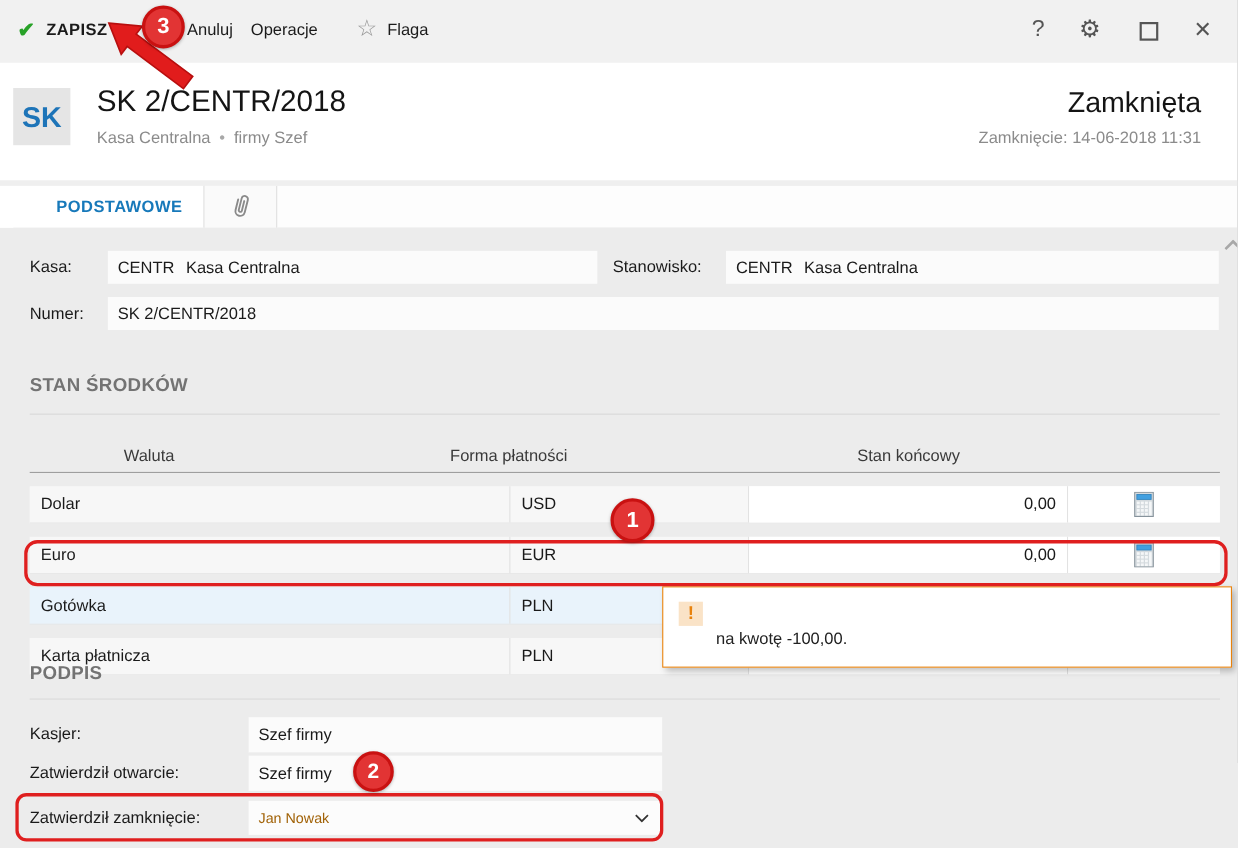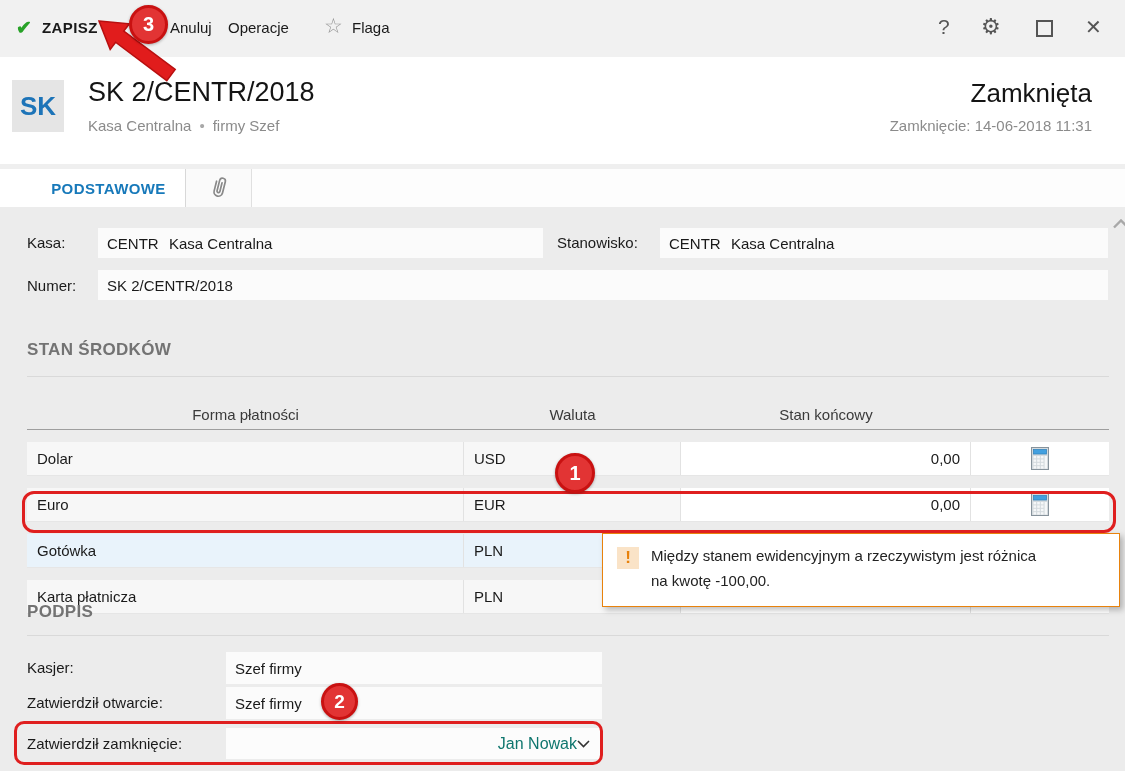--- a/index.html
+++ b/index.html
@@ -63,21 +63,21 @@
   .trow.selected .c3 { background:#e4f0fa; border:2px solid #e8820c; }
   .trow.selected .c4 { background:#e9f3fb; }
   
   .tooltip { position:absolute; left:590px; top:326px; width:518px; height:74px; background:#ffffff;
     border:1px solid #e8820c; box-shadow:3px 3px 6px rgba(0,0,0,.25); z-index:30; }
   .tooltip .warn { position:absolute; left:14px; top:13px; width:22px; height:22px; background:#fae3c7;
     color:#e8820c; font-weight:bold; font-size:17px; display:flex; align-items:center; justify-content:center; }
   .tooltip .tline { position:absolute; left:48px; font-size:15px; color:#222; }
   .tooltip .l1 { top:13px; } .tooltip .l2 { top:38px; }
   
-  .dropdown { position:absolute; background:#fcfcfc; display:flex; align-items:center; font-size:16px; color:#0f766e;text-align:right; }
+  .dropdown { position:absolute; background:#fcfcfc; display:flex; align-items:center; font-size:13px; color:#a16207; }
   .dropdown .val { margin-left:9px; flex:1; }
   .dropdown svg { margin-right:10px; }
   
   .badge { position:absolute; border-radius:50%; background:#e23434; border:3px solid #c91111;
     color:#fff; font-weight:bold; display:flex; align-items:center; justify-content:center; z-index:51;
     box-shadow:0 1px 3px rgba(0,0,0,.3); }
   .ann-outline { position:absolute; border:3px solid #df1f1f; border-radius:12px; z-index:40; pointer-events:none; }
   .ann-arrow { position:absolute; left:93px; top:13px; z-index:50; }
 </style>
 </head>
@@ -142,22 +142,22 @@
     <span class="lbl" style="left:15px; top:70px;">Numer:</span>
     <div class="field" style="left:86px; top:63px; width:1010px; height:30px;">
       <span class="val">SK 2/CENTR/2018</span>
     </div>
 
     <div class="sec-title" style="left:15px; top:133px;">STAN ŚRODKÓW</div>
     <div class="divider" style="left:15px; top:169px; width:1082px;"></div>
 
     <div class="tbl">
       <div class="thead">
+        <div class="th" style="width:217px;">Waluta</div>
         <div class="th" style="width:437px;">Forma płatności</div>
-        <div class="th" style="width:217px;">Waluta</div>
         <div class="th" style="width:290px;">Stan końcowy</div>
         <div class="th" style="width:138px;"></div>
       </div>
 
       <div class="trow">
         <div class="td c1">Dolar</div>
         <div class="td c2">USD</div>
         <div class="td c3">0,00</div>
         <div class="td c4">
           <svg width="18" height="23" viewBox="0 0 18 23">
@@ -239,21 +239,20 @@
       <div class="trow">
         <div class="td c1">Karta płatnicza</div>
         <div class="td c2">PLN</div>
         <div class="td c3"></div>
         <div class="td c4"></div>
       </div>
     </div>
 
     <div class="tooltip">
       <div class="warn">!</div>
-      <div class="tline l1">Między stanem ewidencyjnym a rzeczywistym jest różnica</div>
       <div class="tline l2">na kwotę -100,00.</div>
     </div>
 
     <div class="sec-title" style="left:15px; top:395px;">PODPIS</div>
     <div class="divider" style="left:15px; top:428px; width:1082px;"></div>
 
     <span class="lbl" style="left:15px; top:452px;">Kasjer:</span>
     <div class="field" style="left:214px; top:445px; width:376px; height:32px;">
       <span class="val">Szef firmy</span>
     </div>

